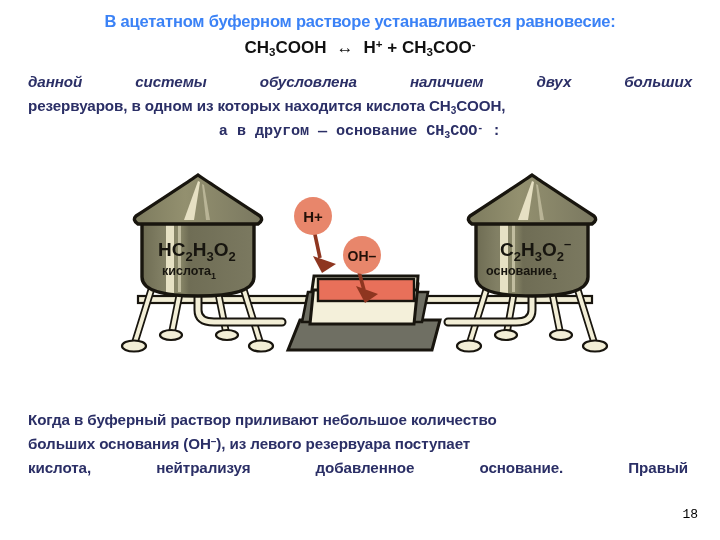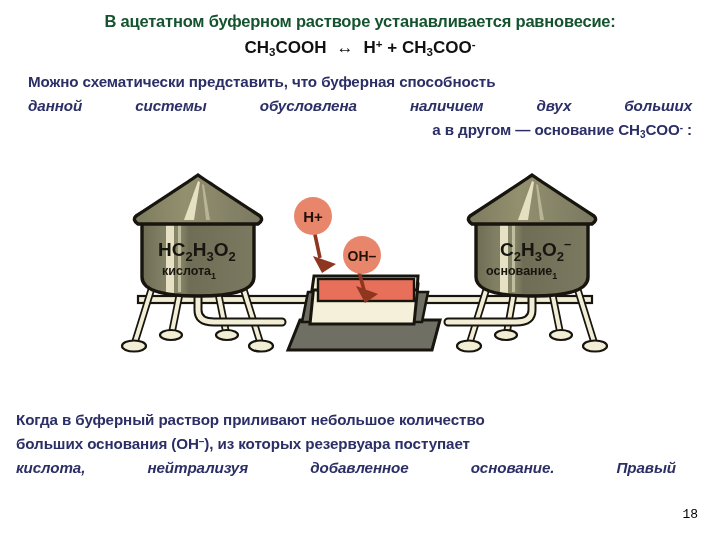--- a/index.html
+++ b/index.html
@@ -27,21 +27,21 @@
   .title-block {
     position: absolute;
     left: 0;
     top: 12px;
     width: 720px;
     text-align: center;
   }
   .title-line {
     font-size: 16.5px;
     font-weight: bold;
-    color: #14532d;
+    color: #3b82f6;
     letter-spacing: -0.2px;
     line-height: 1.15;
   }
 
   
   .equation-block {
     position: absolute;
     left: 0;
     top: 38px;
     width: 720px;
@@ -68,24 +68,24 @@
     letter-spacing: -0.1px;
   }
   .para sub { font-size: 0.66em; vertical-align: -0.28em; }
   .para sup { font-size: 0.66em; vertical-align: 0.42em; }
 
   #para-top {
     left: 28px;
     top: 70px;
     width: 664px;
   }
-  #para-top .last-line { text-align: right; }
+  #para-top .last-line { text-align: center; font-family: Liberation Mono, monospace; }
 
   #para-bottom {
-    left: 16px;
+    left: 28px;
     top: 408px;
     width: 660px;
   }
   #para-bottom .last-line { text-align: left; }
 
   
   .page-number {
     position: absolute;
     right: 22px;
     bottom: 18px;
@@ -122,22 +122,22 @@
 
   <div class="title-block">
     <div class="title-line">В ацетатном буферном растворе устанавливается равновесие:</div>
   </div>
 
   <div class="equation-block">
     <div class="equation"><span>CH</span><sub>3</sub><span>COOH</span><span class="eq-gap"></span><span>↔</span><span class="eq-gap"></span><span>H</span><sup>+</sup> <span>+</span> <span>CH</span><sub>3</sub><span>COO</span><sup>-</sup></div>
   </div>
 
   <div class="para" id="para-top">
-    <div>Можно схематически представить, что  буферная способность</div>
     <div style="text-align:justify;text-align-last:justify;font-style:italic;"><span>данной системы обусловлена наличием двух больших</span></div>
+    <div><span>резервуаров, в одном из которых находится кислота  CH</span><sub>3</sub><span>COOH,</span></div>
     <div class="last-line"><span>а в другом — основание CH</span><sub>3</sub><span>COO</span><sup>-</sup><span> :</span></div>
   </div>
 
   <div id="illustration">
     <svg width="510" height="215" viewBox="0 0 510 215" xmlns="http://www.w3.org/2000/svg">
       <defs>
         <linearGradient id="bodyGrad" x1="0" y1="0" x2="1" y2="0">
           <stop offset="0%" stop-color="#6e6c53"></stop>
           <stop offset="18%" stop-color="#817f64"></stop>
           <stop offset="34%" stop-color="#8a8869"></stop>
@@ -256,19 +256,19 @@
         <path d="M248 96 L254 118" stroke="#8e3620" stroke-width="3.6" fill="none"></path>
         <path d="M246 114 L268 122 L255 131 Z" fill="#8e3620"></path>
         <circle cx="252" cy="83" r="19" fill="#e8866b"></circle>
         <text class="ion-label" x="252" y="89" font-size="14" text-anchor="middle">OH–</text>
       </g>
     </svg>
   </div>
 
   <div class="para" id="para-bottom">
     <div>Когда в буферный раствор приливают небольшое количество</div>
-    <div><span>больших основания (OH</span><sup>–</sup><span>), из которых резервуара поступает</span></div>
-    <div style="text-align:justify;text-align-last:justify;font-style:italic;"><span>кислота, нейтрализуя добавленное основание. Правый</span></div>
+    <div><span>больших основания (OH</span><sup>–</sup><span>), из левого резервуара поступает</span></div>
+    <div style="text-align:justify;text-align-last:justify;"><span>кислота, нейтрализуя добавленное основание. Правый</span></div>
   </div>
 
   <div class="page-number">18</div>
 
 </div>
 
 </body></html>

